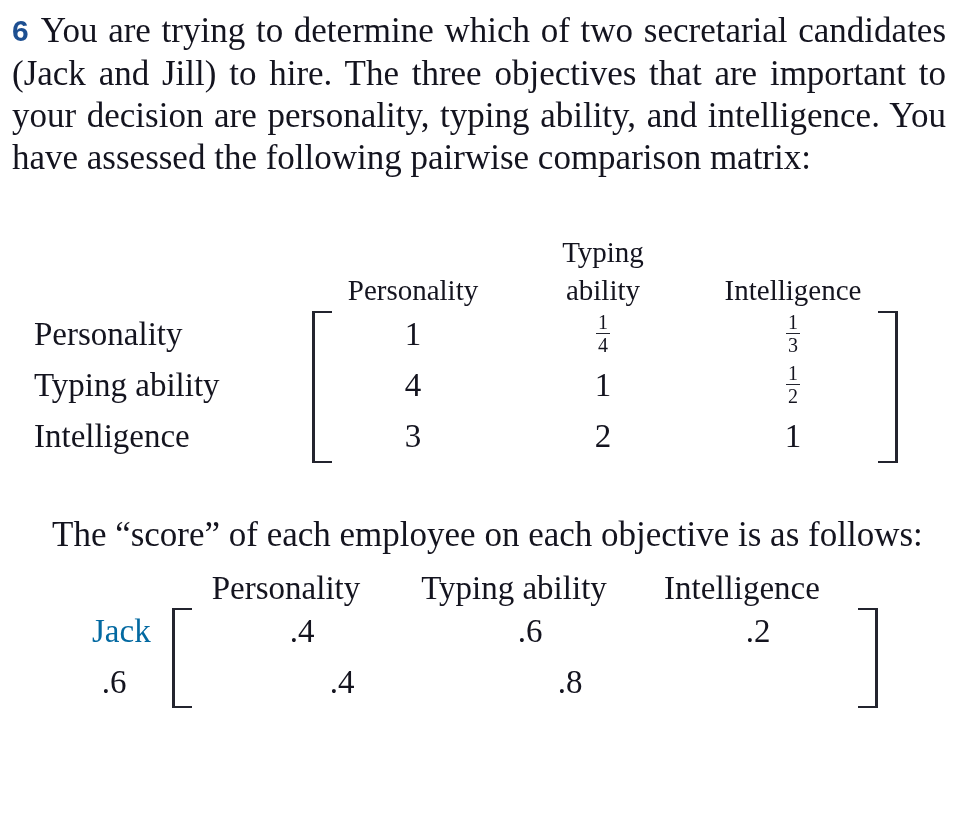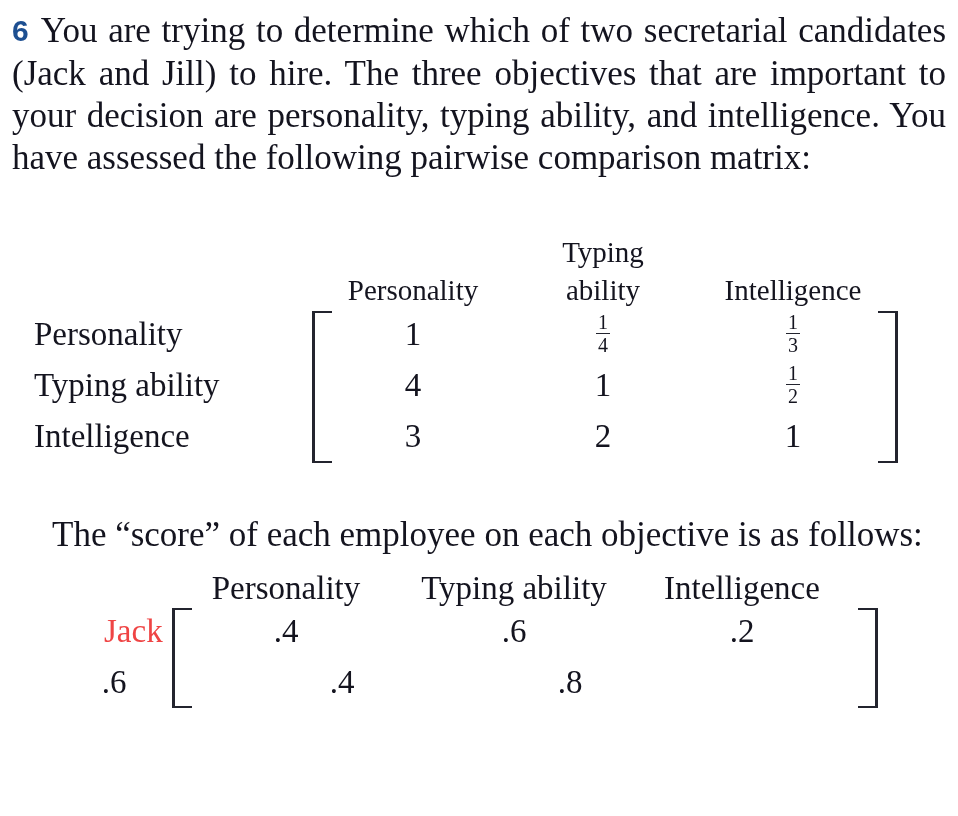--- a/index.html
+++ b/index.html
@@ -158,25 +158,26 @@
   .m2-body { position: relative; }
   .m2-row {
     display: flex;
     align-items: center;
     height: 51px;
   }
   .m2-rowlabel {
     width: 172px;
     flex: 0 0 172px;
     text-align: left;
-    padding-left: 104px;
+    padding-left: 76px;
     box-sizing: border-box;
     font-size: 33px;
-    color: #ef4444;
+    color: #0369a1;
     white-space: nowrap;
+    margin-left: 16px;
   }
   .m2-cell {
     flex: 0 0 228px;
     text-align: center;
     font-size: 33px;
     color: #14141f;
   }
 
   
   #closing-para {

